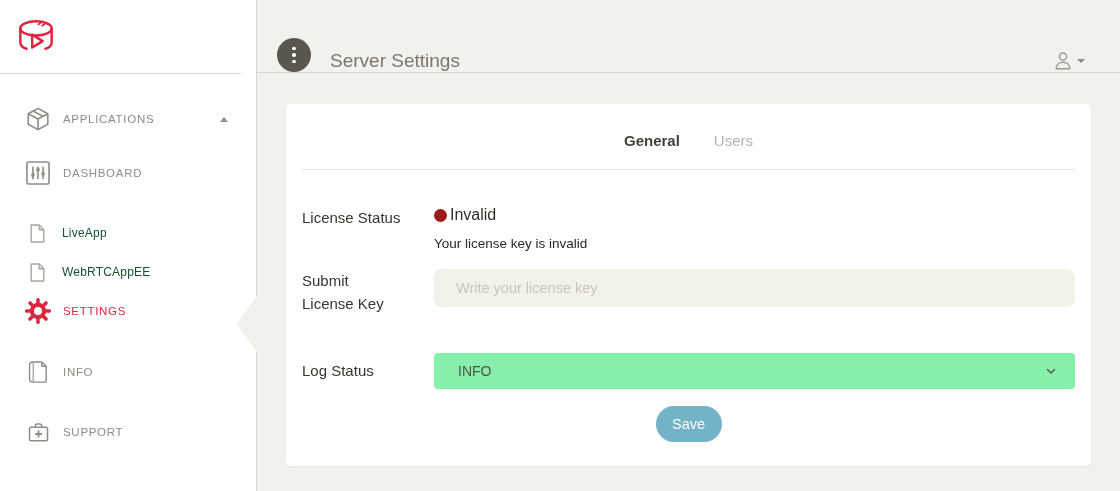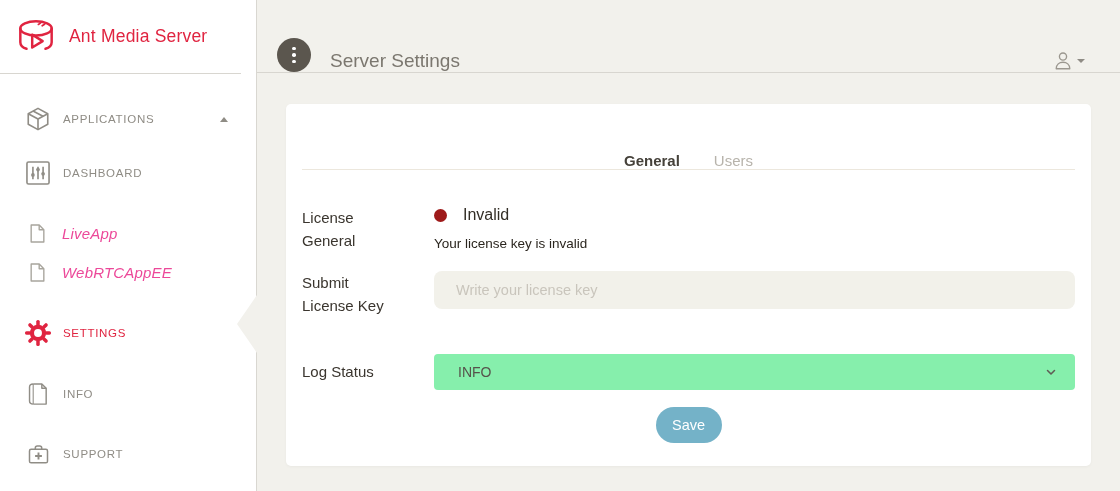--- a/index.html
+++ b/index.html
@@ -28,24 +28,24 @@
     display: flex; align-items: center;
     height: 30px; padding-left: 24px; cursor: pointer;
   }
   .nav-icon { width: 28px; display: flex; justify-content: center; align-items: center; margin-right: 11px; flex-shrink: 0; }
   .nav-label {
     font-size: 11.5px; letter-spacing: 0.7px; font-weight: 500; color: #8f8c85;
   }
   .nav-item.active .nav-label { color: #e02440; }
   .nav-item.child { padding-left: 28px; }
   .nav-item.child .nav-icon { width: 18px; margin-right: 16px; }
-  .nav-item.child .nav-label { font-size: 15px; letter-spacing: 0.2px; font-weight: 400; color: #ec4899; font-style: italic; }
+  .nav-item.child .nav-label { font-size: 12px; letter-spacing: 0.2px; font-weight: 400; color: #14532d; }
 
   .mb30 { margin-bottom: 30px; } .mb24 { margin-bottom: 24px; }
-  .mb9  { margin-bottom: 9px;  } .mb23 { margin-bottom: 31px; }
+  .mb9  { margin-bottom: 9px;  } .mb23 { margin-bottom: 9px; }
   .mb31 { margin-bottom: 31px; }
 
   .expand-arrow {
     margin-left: auto; margin-right: 28px;
     width: 0; height: 0;
     border-left: 4.5px solid transparent; border-right: 4.5px solid transparent;
     border-bottom: 5px solid #8f8c85;
   }
 
   .notch {
@@ -80,36 +80,36 @@
 
   
   .content { flex: 1; padding: 31px 29px; }
   .card {
     background: #ffffff; border-radius: 5px; height: 362px;
     box-shadow: 0 1px 3px rgba(0,0,0,0.04);
   }
   .tabs {
     margin: 0 16px; height: 66px;
     border-bottom: 1px solid #ece7dd;
-    display: flex; justify-content: center; align-items: flex-end; gap: 34px;
+    display: flex; justify-content: center; align-items: center; gap: 34px;
     padding-top: 8px;
   }
   .tab { font-size: 15px; cursor: pointer; color: #b7b3ab; font-weight: 500; }
   .tab.active { color: #45413a; font-weight: 600; }
 
   .form { padding: 0 16px; }
   .form-row { display: flex; }
   .row-label {
     width: 100px; margin-right: 32px; flex-shrink: 0;
     font-size: 15px; font-weight: 500; color: #3a352e; line-height: 1.55;
   }
   .field { flex: 1; min-width: 0; }
 
   .row-license { margin-top: 36px; }
-  .status-line { display: flex; align-items: center; gap: 16px; }
+  .status-line { display: flex; align-items: center; gap: 3px; }
   .status-dot { width: 13px; height: 13px; border-radius: 50%; background: #9e1a1a; flex-shrink: 0; }
   .status-text { font-size: 16px; font-weight: 500; color: #332e26; }
   .status-desc { margin-top: 12px; font-size: 13.5px; font-weight: 500; color: #2b261f; }
 
   .row-key { margin-top: 18px; }
   .license-input {
     width: 100%; height: 38px;
     border: none; outline: none; border-radius: 8px;
     background: #f2f1ea; padding: 0 22px;
     font-size: 14.5px; color: #55514a; font-family: inherit;
@@ -145,21 +145,20 @@
     <span style="display:flex;">
       <svg width="46" height="38" viewBox="0 0 48 40" fill="none" stroke="#e02440" stroke-width="2.6" stroke-linecap="round" stroke-linejoin="round">
         <ellipse cx="24" cy="11" rx="16.5" ry="7.5"></ellipse>
         <path d="M7.5 11 V25.5 C7.5 28.7 10 31.2 14 32.4"></path>
         <path d="M40.5 11 V25.5 C40.5 28.7 38 31.2 34 32.4"></path>
         <path d="M20 17.5 L31 24.3 L20 31.1 Z"></path>
         <path d="M26.5 6.8 L29 5.1" stroke-width="1.8"></path>
         <path d="M30.5 8.2 L33 6.5" stroke-width="1.8"></path>
       </svg>
     </span>
-    <span class="logo-text">Ant Media Server</span>
   </div>
   <div class="logo-divider"></div>
 
   <nav class="nav">
 
     <div class="nav-item mb24">
       <span class="nav-icon">
         <svg width="26" height="26" viewBox="0 0 24 24" fill="none" stroke="#908d86" stroke-width="1.5" stroke-linejoin="round">
           <path d="M12 2.2 L21 7.1 V16.9 L12 21.8 L3 16.9 V7.1 Z"></path>
           <path d="M3 7.1 L12 12 L21 7.1"></path>
@@ -275,21 +274,21 @@
     <section class="card">
 
       <div class="tabs">
         <span class="tab active">General</span>
         <span class="tab">Users</span>
       </div>
 
       <div class="form">
 
         <div class="form-row row-license">
-          <div class="row-label">License General</div>
+          <div class="row-label">License Status</div>
           <div class="field">
             <div class="status-line">
               <span class="status-dot"></span>
               <span class="status-text">Invalid</span>
             </div>
             <div class="status-desc">Your license key is invalid</div>
           </div>
         </div>
 
         <div class="form-row row-key">

